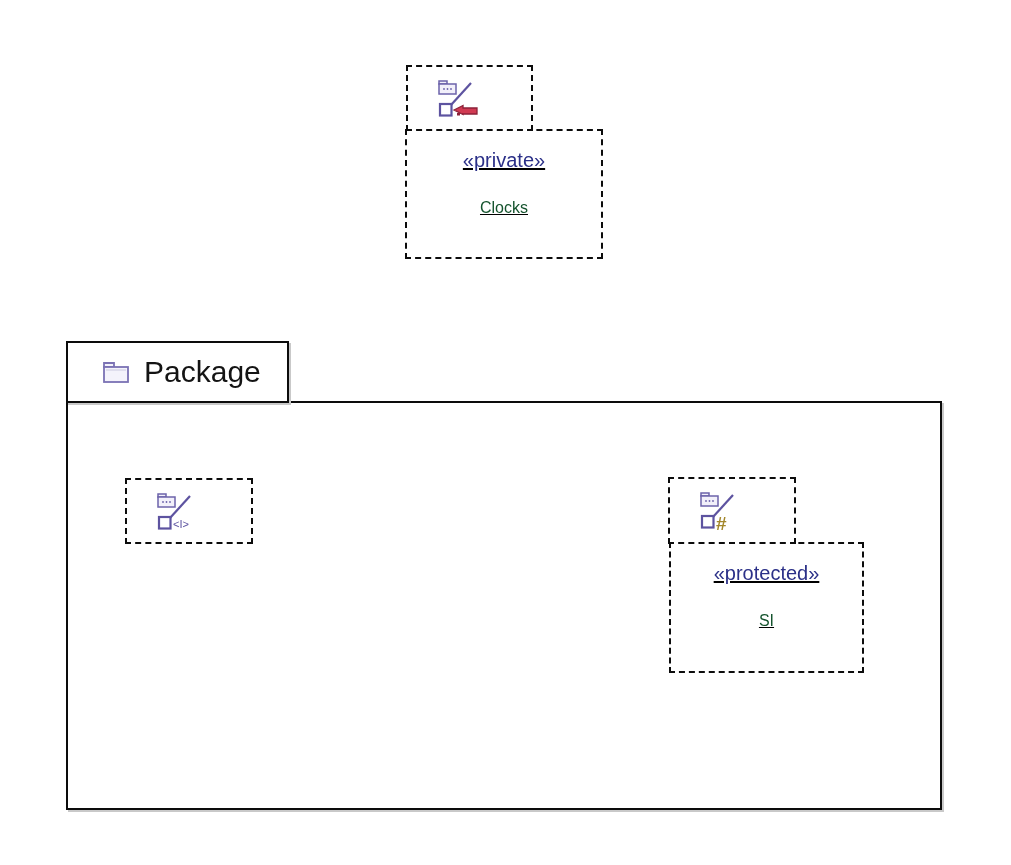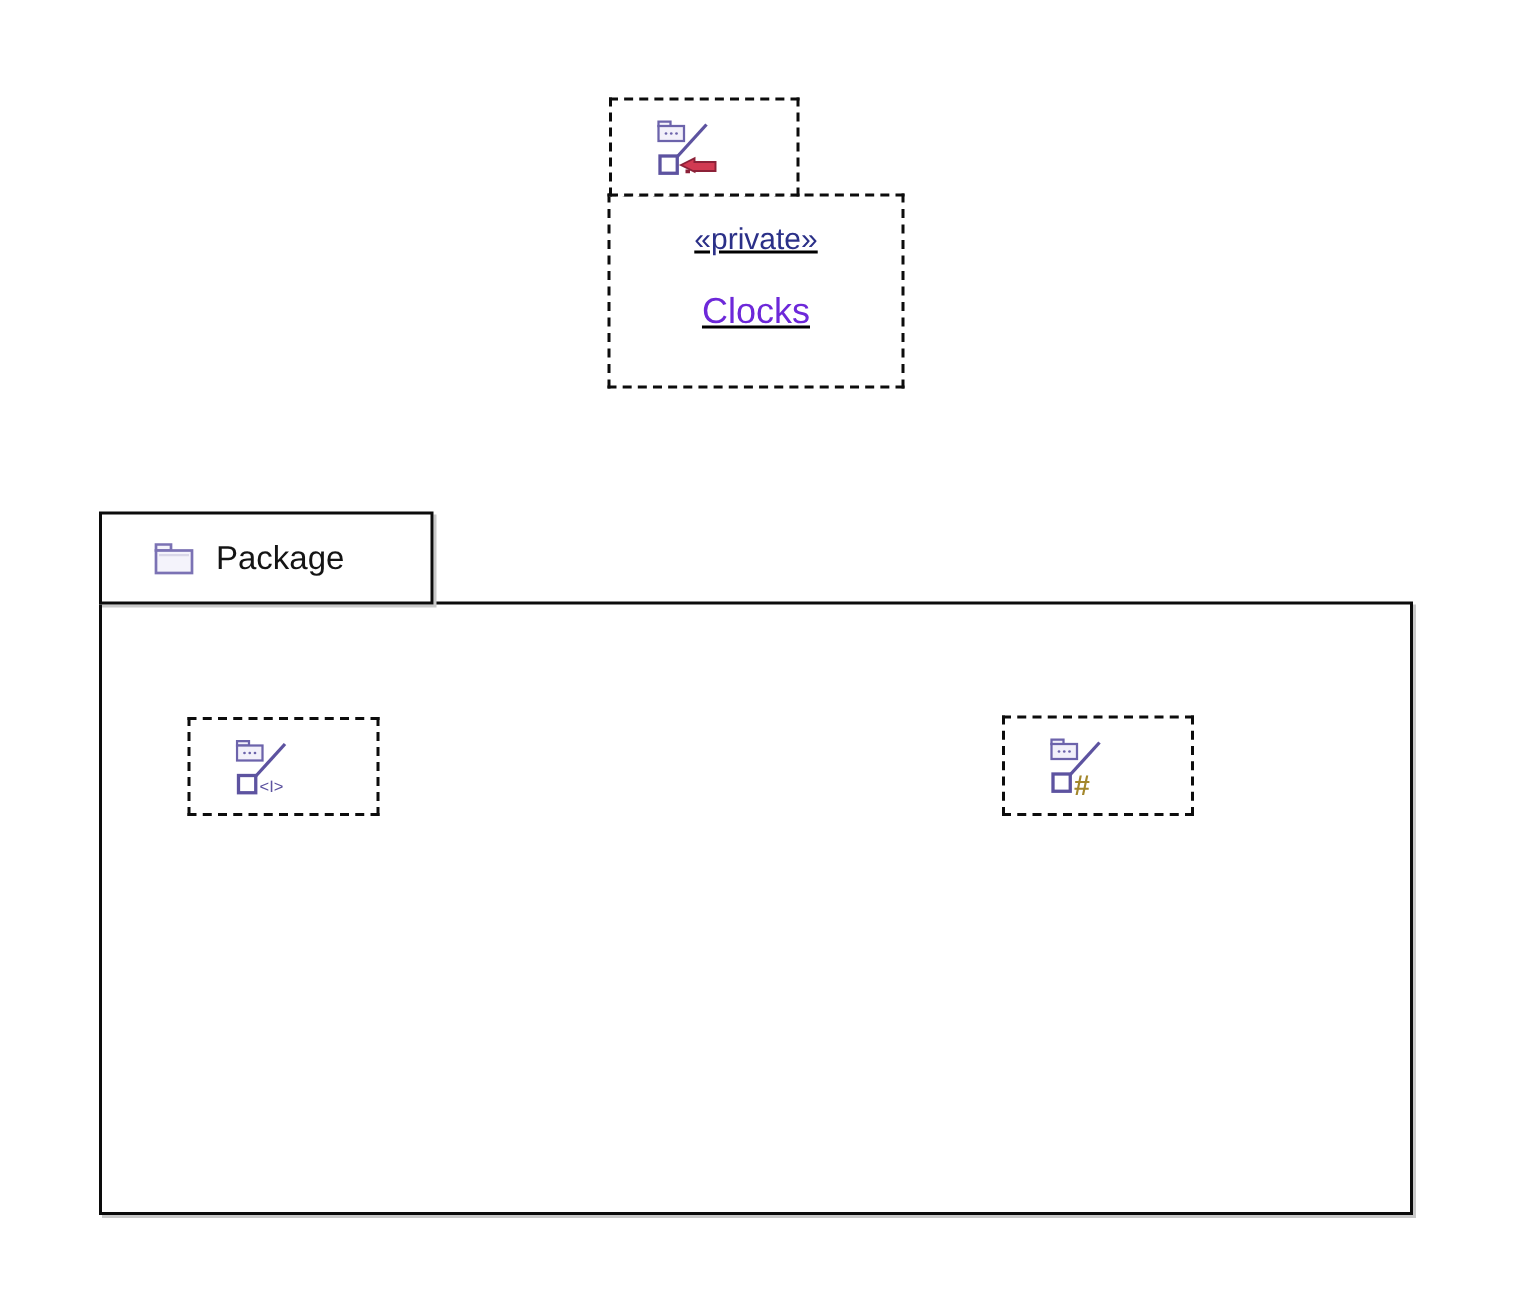--- a/index.html
+++ b/index.html
@@ -35,27 +35,27 @@
   .si-tab  { left: 668px; top: 477px; width: 128px; height: 67px; }
   .si-body { left: 669px; top: 542px; width: 195px; height: 131px; padding-top: 16px; }
 
   .stereotype {
     color: #2b3088;
     font-size: 20px;
     line-height: 26px;
     margin-bottom: 22px;
   }
   .elem-name {
-    color: #6d28d9;
-    font-size: 24px;
+    color: #14532d;
+    font-size: 16px;
     line-height: 26px;
   }
   .package-label {
     color: #141414;
-    font-size: 22px;
+    font-size: 30px;
     margin-left: 14px;
   }
   .icon { position: absolute; left: 30px; top: 13px; }
   .folder-icon-wrap { margin-left: 34px; display: flex; align-items: center; }
 </style>
 </head>
 <body>
 
 <div class="canvas">
 
@@ -109,14 +109,18 @@
       <path d="M1 1 h8 v3 h-8 z" fill="#f2f0fa" stroke="#6c63ab" stroke-width="1.5"></path>
       <rect x="1" y="4" width="17" height="10" fill="#f2f0fa" stroke="#6c63ab" stroke-width="1.5"></rect>
       <circle cx="6" cy="9" r="0.9" fill="#6c63ab"></circle>
       <circle cx="9.5" cy="9" r="0.9" fill="#6c63ab"></circle>
       <circle cx="13" cy="9" r="0.9" fill="#6c63ab"></circle>
       <line x1="33" y1="3" x2="13" y2="25" stroke="#5d53a0" stroke-width="2.2"></line>
       <rect x="2" y="24" width="11.5" height="11.5" fill="#ffffff" stroke="#5d53a0" stroke-width="2.2"></rect>
       <text x="16" y="38" font-size="19" font-weight="bold" fill="#a3872c" font-family="Liberation Sans, sans-serif">#</text>
     </svg>
   </div>
+  <div class="box dashed bodybox si-body">
+    <span class="stereotype">«protected»</span>
+    <span class="elem-name">SI</span>
+  </div>
 
 </div>
 
 </body></html>

